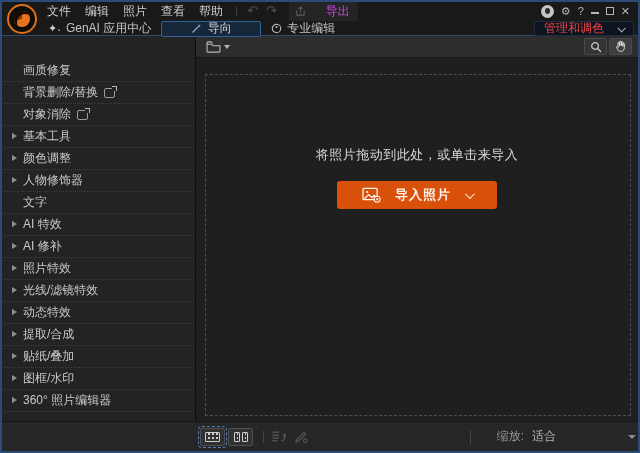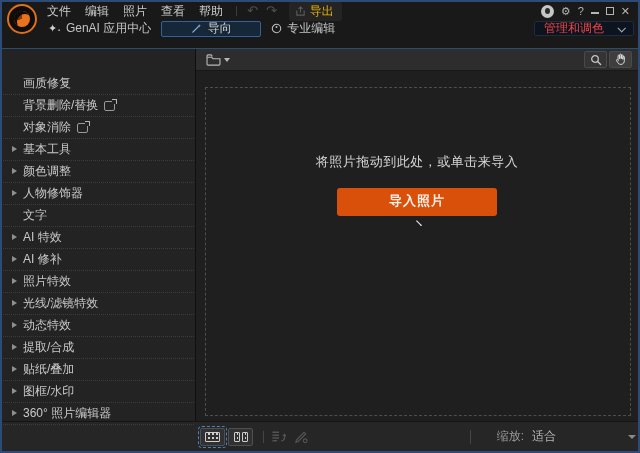--- a/index.html
+++ b/index.html
@@ -9,39 +9,39 @@
     border:2px solid #2c4c77;
     background:#1c1c1c;
     display:flex; flex-direction:column;
     overflow:hidden;
   }
   .dots {
     background-image: radial-gradient(rgba(255,255,255,.055) 1px, transparent 1.2px);
     background-size:5px 5px;
   }
   
-  .chrome { position:relative; height:46px; background:#191919; flex:none; }
+  .chrome { position:relative; height:33px; background:#191919; flex:none; }
   .logo {
     position:absolute; left:5px; top:2px; width:30px; height:30px; border-radius:50%;
     background:#0d0d0d; border:2px solid #e07018;
     display:flex; align-items:center; justify-content:center;
   }
   .logo .swirl {
     width:16px; height:16px; border-radius:50%;
     background:conic-gradient(#e8731c 0 70%, #7a3a08 70% 100%);
     box-shadow: inset 3px 3px 0 #120a04;
   }
   .menurow { position:absolute; left:38px; top:0; right:4px; height:18px; display:flex; align-items:center; }
   .menu-item { font-size:12px; color:#cccccc; padding:0 7px; line-height:18px; cursor:default; }
   .vsep { width:1px; height:10px; background:#3c3c3c; margin:0 6px; }
   .histbtn { color:#4f4f4f; font-size:13px; padding:0 4px; line-height:16px; }
   .exportbtn {
-    display:flex; align-items:center; gap:4px; margin-left:8px;
+    display:flex; align-items:center; gap:20px; margin-left:8px;
     background:#242424; border-radius:2px; padding:1px 8px 1px 6px;
-    color:#eab308; font-size:12px;
+    color:#d946ef; font-size:12px;
   }
   .exporticon { width:11px; height:11px; }
   .winicons { margin-left:auto; display:flex; align-items:center; gap:7px; padding-right:4px; }
   .account { width:13px; height:13px; border-radius:50%; background:#c6c6c6; position:relative; }
   .account::after { content:""; position:absolute; left:4px; top:3px; width:5px; height:6px; border-radius:50%; background:#2a2a2a; }
   .wicon { color:#b5b5b5; font-size:11px; line-height:13px; }
   .ic-min { width:8px; height:8px; position:relative; }
   .ic-min::after { content:""; position:absolute; left:0; bottom:1px; width:8px; height:2px; background:#b5b5b5; }
   .ic-max { width:8px; height:8px; border:1.5px solid #b5b5b5; }
   .ic-close { color:#b5b5b5; font-size:11px; line-height:12px; }
@@ -85,21 +85,21 @@
   .toolbtn { width:23px; height:17px; border:1px solid #4a4a4a; border-radius:2px; background:#343434;
     display:flex; align-items:center; justify-content:center; }
   .toolbtn.active { background:#3e3e3e; }
   
   .canvas { position:relative; flex:1; background:#1f1f1f; }
   .dropzone { position:absolute; left:9px; right:7px; top:16px; bottom:5px; border:1px dashed #4d4d4d; }
   .centerblock { position:absolute; left:0; right:0; top:0; bottom:0;
     display:flex; flex-direction:column; align-items:center; justify-content:center; transform:translateY(-62px); }
   .drophint { font-size:13px; color:#d8d8d8; letter-spacing:.5px;font-family:Liberation Serif, serif; }
   .importbtn { margin-top:17px; display:flex; align-items:center; justify-content:center; gap:14px;
-    width:160px; height:28px; border-radius:3px; background:#d9500a;flex-direction:column; }
+    width:160px; height:28px; border-radius:3px; background:#d9500a; }
   .importbtn .lbl { font-size:13px; font-weight:bold; color:#fdf3ec; letter-spacing:1px; }
   .chev-w { width:7px; height:7px; border-right:1.8px solid #fdf3ec; border-bottom:1.8px solid #fdf3ec; transform:rotate(45deg) translateY(-2px); }
   
   .statusbar { height:30px; flex:none; background:#262626; border-top:1px solid #141414;
     display:flex; align-items:center; padding-left:198px; padding-right:2px; }
   .viewbtn { width:25px; height:18px; border:1px solid #505050; border-radius:2px; background:#313131;
     display:flex; align-items:center; justify-content:center; margin-right:3px; }
   .viewbtn.sel { outline:1px dashed #4c82c4; outline-offset:1px; }
   .vb-single { width:15px; height:10px; border:1px solid #cfcfcf; border-radius:1px;
     background:radial-gradient(#cfcfcf 0.8px, transparent 1px); background-size:4px 4px; background-position:1px 3px; }

